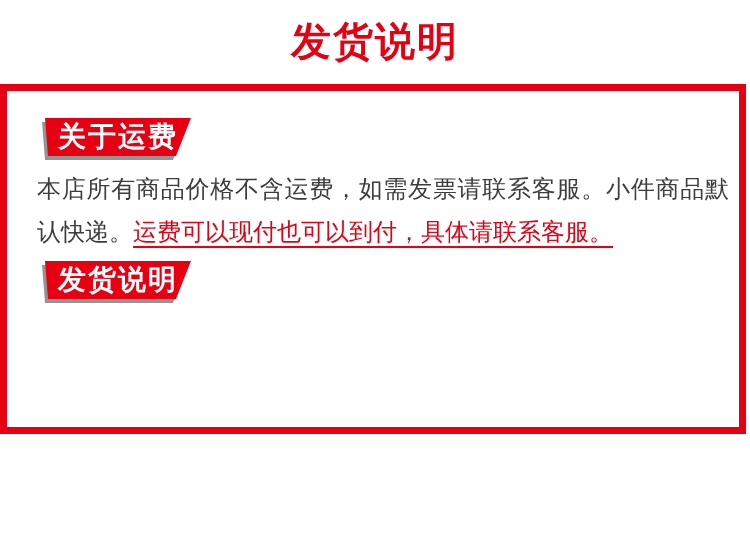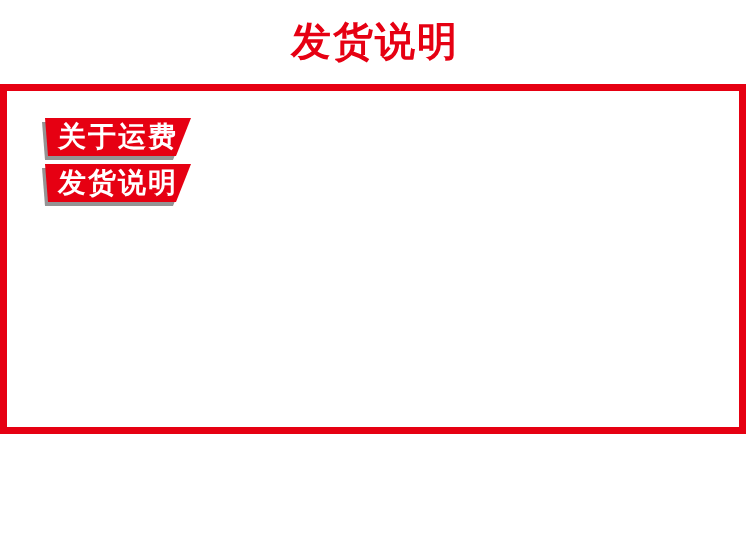--- a/index.html
+++ b/index.html
@@ -86,20 +86,21 @@
 
 <div class="page-title">发货说明</div>
 
 <div class="frame">
 
   <section class="section-shipping-fee">
     <div class="banner-wrap">
       <div class="banner-shadow"></div>
       <div class="banner-face">关于运费</div>
     </div>
+    <p class="para para-1"><span class="seg-normal">本店所有商品价格不含运费，如需发票请联系客服。小件商品默认快递。</span><span class="seg-red">运费可以现付也可以到付，具体请联系客服。</span></p>
   </section>
 
   <section class="section-returns">
     <div class="banner-wrap">
       <div class="banner-shadow"></div>
       <div class="banner-face">发货说明</div>
     </div>
   </section>
 
 </div>

